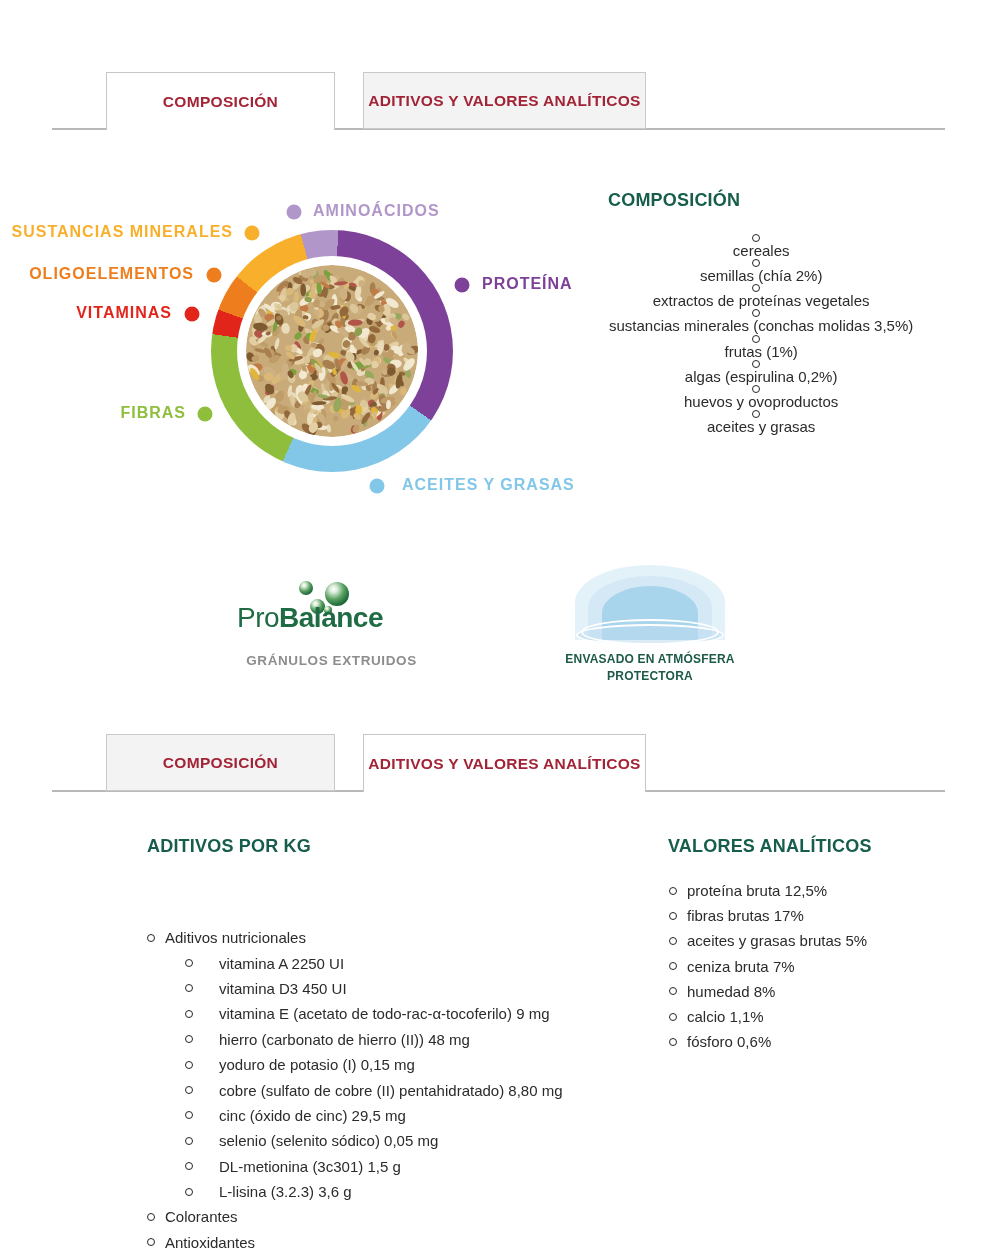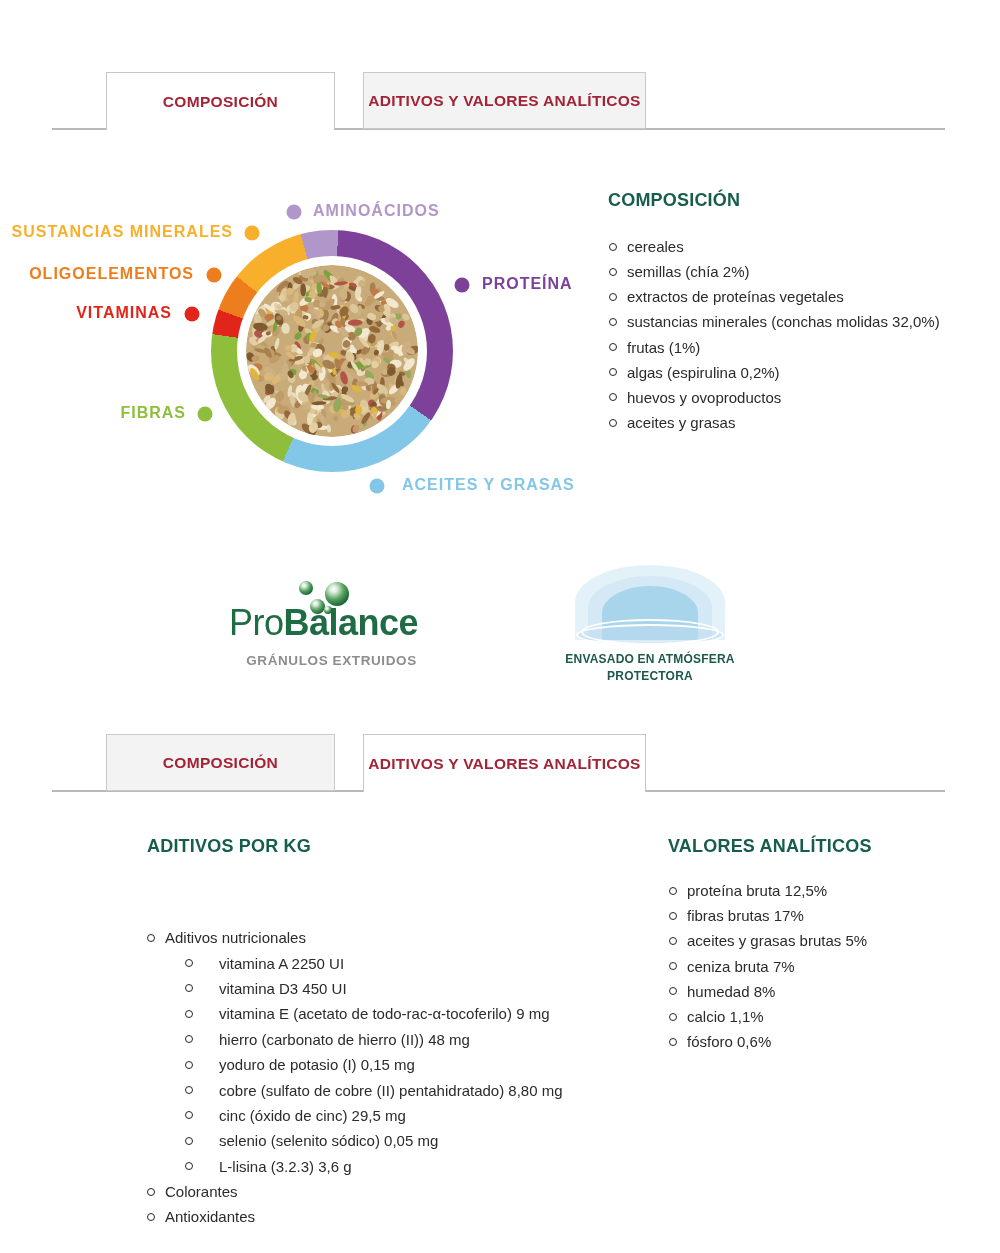--- a/index.html
+++ b/index.html
@@ -26,30 +26,30 @@
   .chart-dot{position:absolute;width:15px;height:15px;border-radius:50%;transform:translate(-50%,-50%);}
   .chart-label{position:absolute;font-weight:bold;font-size:16px;letter-spacing:1px;
                white-space:nowrap;transform:translateY(-54%);}
 
   
   .heading{position:absolute;font-weight:bold;font-size:18px;letter-spacing:.2px;color:#175d4b;}
   .blist{position:absolute;list-style:none;margin:0;padding:0;font-size:15px;color:#2b2b2b;}
   .blist li{display:flex;align-items:center;}
   .b{width:8px;height:8px;border:1.5px solid #262626;border-radius:50%;box-sizing:border-box;
      flex:none;margin-right:10px;}
-  #composicion-list li{height:25.15px;}
+  #composicion-list li{height:25.15px;flex-direction:column;}
   #valores-list li{height:25.2px;}
   #aditivos-list li{height:25.4px;}
   #aditivos-list li.lvl2{padding-left:38px;gap:16px;}
 
   
   .probalance{position:absolute;left:229px;top:570px;width:205px;height:100px;}
   .bubble{position:absolute;border-radius:50%;
           background:radial-gradient(circle at 36% 30%, #ffffff 0%, #d9ecd8 16%, #58a061 45%, #1e6b3a 72%, #134f2d 100%);}
-  .pb-text{position:absolute;left:0;top:32px;font-size:36px;color:#1f6b44;letter-spacing:-.5px;white-space:nowrap;}
+  .pb-text{position:absolute;left:8px;top:32px;font-size:28px;color:#1f6b44;letter-spacing:-.5px;white-space:nowrap;}
   .pb-text .pro{font-weight:400;}
   .pb-text .bal{font-weight:700;}
   .pb-caption{position:absolute;left:0;top:83px;width:205px;text-align:center;
               font-weight:bold;font-size:13.5px;letter-spacing:.6px;color:#8d8d8d;}
 
   
   .dome{position:absolute;left:575px;top:565px;width:150px;height:95px;}
   .dome .d1{position:absolute;left:0;top:0;width:150px;height:75px;background:#e3f1f9;
             border-radius:150px 150px 0 0 / 75px 75px 0 0;}
   .dome .d2{position:absolute;left:13px;top:11px;width:124px;height:64px;background:#d4e9f5;
@@ -543,21 +543,21 @@
       <li>
         <span class="b"></span>
         <span>semillas (chía 2%)</span>
       </li>
       <li>
         <span class="b"></span>
         <span>extractos de proteínas vegetales</span>
       </li>
       <li>
         <span class="b"></span>
-        <span>sustancias minerales (conchas molidas 32,0%)</span>
+        <span>sustancias minerales (conchas molidas 3,5%)</span>
       </li>
       <li>
         <span class="b"></span>
         <span>frutas (1%)</span>
       </li>
       <li>
         <span class="b"></span>
         <span>algas (espirulina 0,2%)</span>
       </li>
       <li>
@@ -633,20 +633,24 @@
       <li class="lvl2">
         <span class="b"></span>
         <span>cinc (óxido de cinc) 29,5 mg</span>
       </li>
       <li class="lvl2">
         <span class="b"></span>
         <span>selenio (selenito sódico) 0,05 mg</span>
       </li>
       <li class="lvl2">
         <span class="b"></span>
+        <span>DL-metionina (3c301) 1,5 g</span>
+      </li>
+      <li class="lvl2">
+        <span class="b"></span>
         <span>L-lisina (3.2.3) 3,6 g</span>
       </li>
       <li class="lvl1">
         <span class="b"></span>
         <span>Colorantes</span>
       </li>
       <li class="lvl1">
         <span class="b"></span>
         <span>Antioxidantes</span>
       </li>

